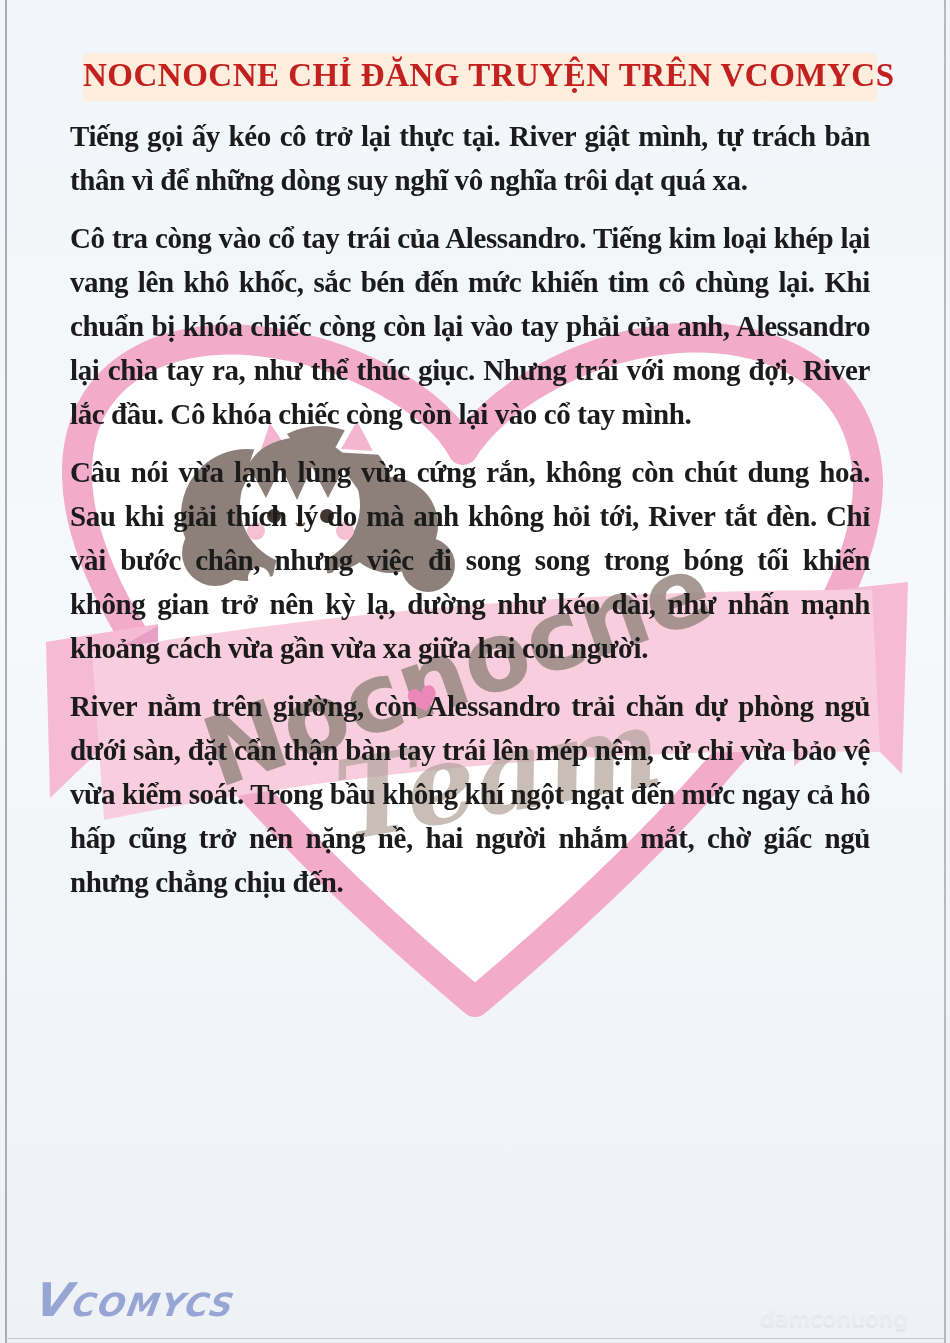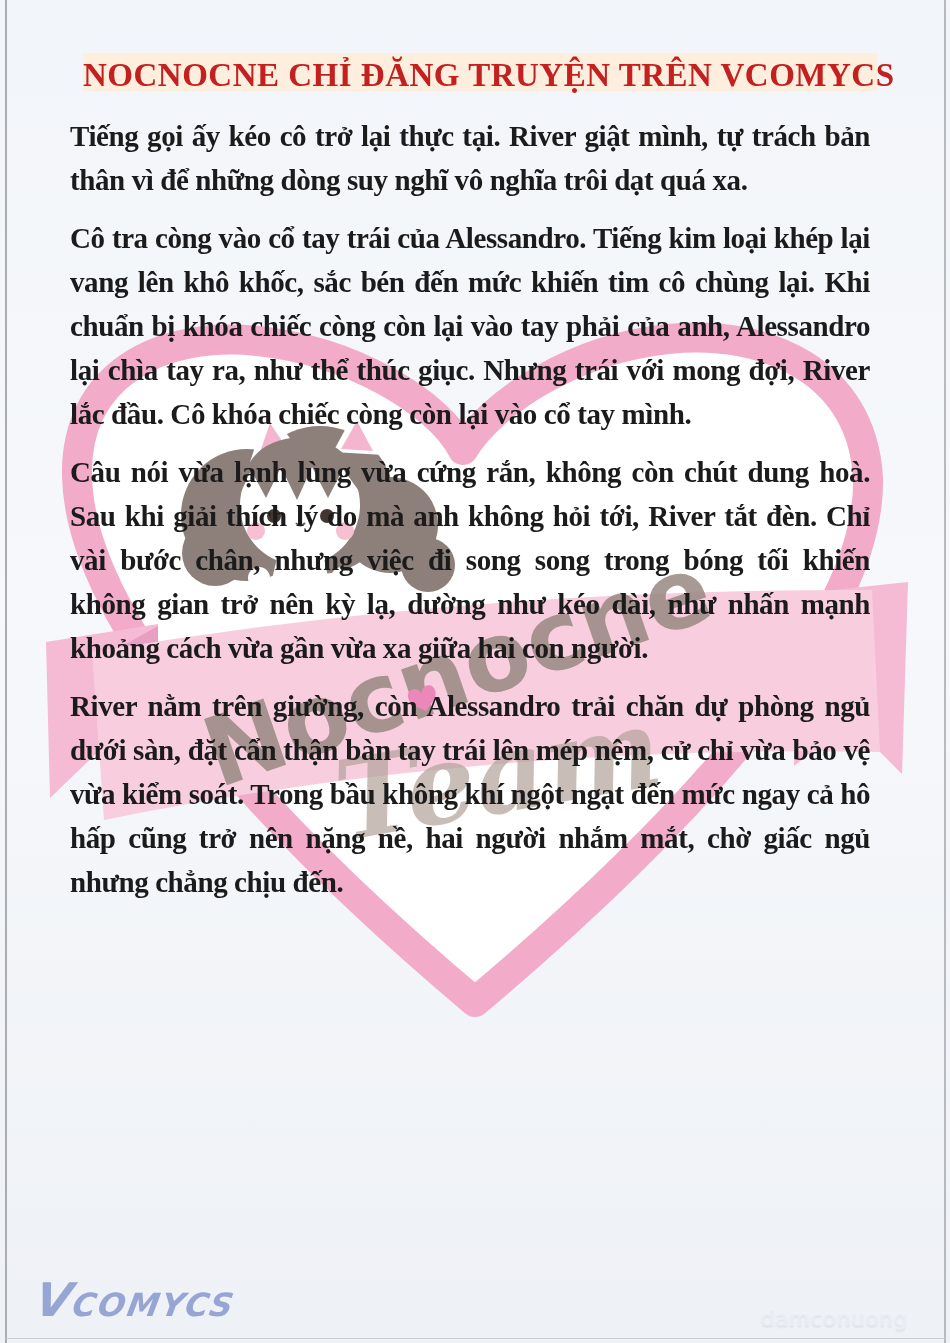--- a/index.html
+++ b/index.html
@@ -10,21 +10,21 @@
     background:linear-gradient(180deg,var(--page-bg,#f2f5f9) 0%,#f6f8fb 45%,#eef1f6 100%);
     overflow:hidden;
     font-family:"Liberation Serif","DejaVu Serif",serif;
   }
   .edge{position:absolute;background:#a9adb2;}
   .edge.left{left:5px;top:0;bottom:0;width:2px;}
   .edge.right{right:4px;top:0;bottom:0;width:2px;background:#b6bac0;}
   .edge.bottom{left:6px;right:5px;bottom:4px;height:1px;background:#c9cdd3;}
   .watermark{position:absolute;left:0;top:0;z-index:0;}
   .banner{
-    position:absolute;left:83px;top:53px;width:794px;height:38px;
+    position:absolute;left:83px;top:53px;width:794px;height:48px;
     background:var(--banner-bg,#fdeedd);
     color:var(--banner-text,#c32020);
     font-weight:bold;font-size:33px;line-height:45px;
     text-align:center;letter-spacing:.5px;
     z-index:2;white-space:nowrap;
   }
   .content{
     position:absolute;left:70px;top:114px;width:812px;z-index:2;
   }
   .content p{

